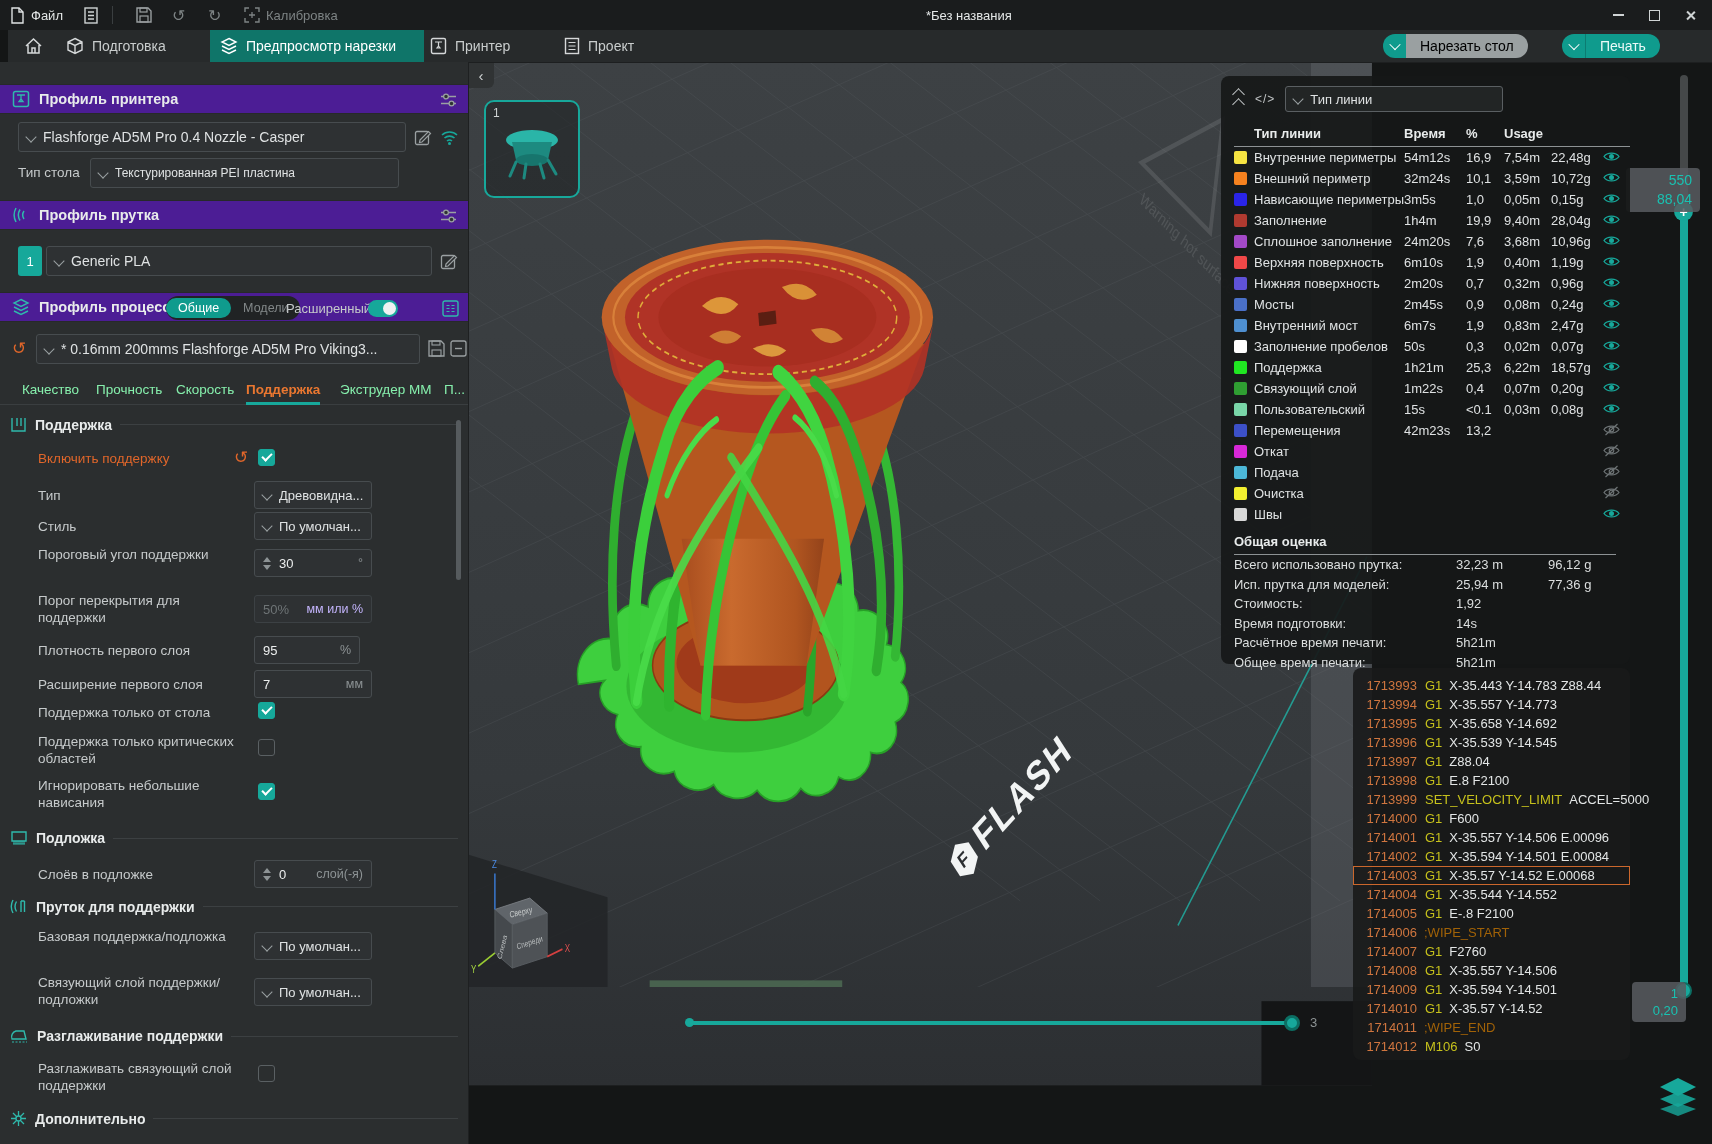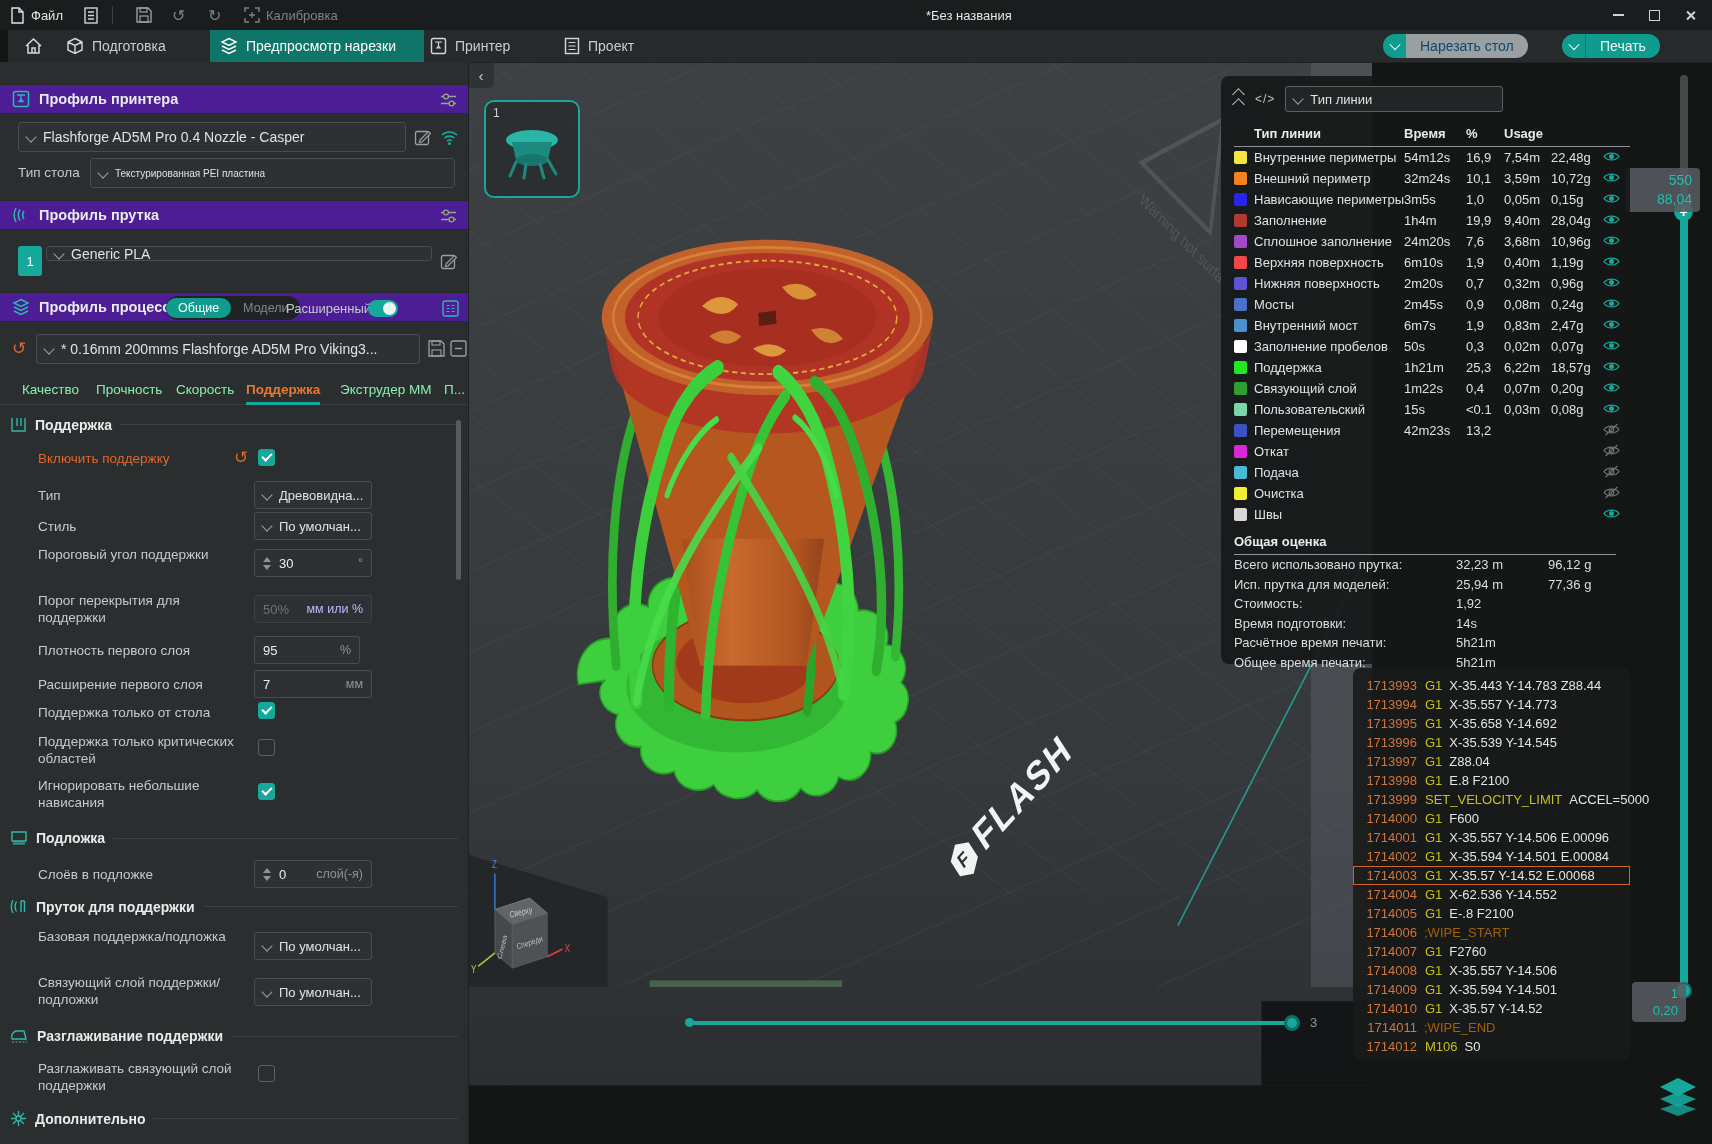--- a/index.html
+++ b/index.html
@@ -17,21 +17,21 @@
   .glyph-close{position:relative;width:11px;height:11px;}
   .glyph-close::before,.glyph-close::after{content:"";position:absolute;left:5px;top:0;width:1.6px;height:11px;background:#cfd3d4;}
   .glyph-close::before{transform:rotate(45deg);} .glyph-close::after{transform:rotate(-45deg);}
   
   .navbar{position:absolute;left:8px;top:30px;width:1712px;height:32px;background:#272a2b;border-bottom:1px solid #1d1f20;}
   .nav-tab{position:absolute;top:0;height:32px;display:flex;align-items:center;gap:8px;color:#c9cdcd;font-size:14px;padding:0 10px;}
   .nav-tab.active{background:#0f7569;color:#fff;}
   .splitbtn{position:absolute;top:4px;height:24px;display:flex;border-radius:12px;overflow:hidden;}
   .splitbtn .chev-seg{width:23px;background:#0f9b8d;display:flex;align-items:center;justify-content:center;}
   .splitbtn .main-seg{display:flex;align-items:center;justify-content:center;font-size:14px;padding:0 14px;}
-  .seg-disabled{background:#9aa0a1;color:#0c4a6e;}
+  .seg-disabled{background:#9aa0a1;color:#000000;}
   .seg-print{background:#0f9b8d;color:#eafaf8;}
   .chev{display:inline-block;width:7px;height:7px;border-left:1.7px solid #fff;border-bottom:1.7px solid #fff;transform:rotate(-45deg) translate(1px,-1px);}
   
   .left-panel{position:absolute;left:0;top:62px;width:468px;height:1082px;background:#2b2e2f;border-right:1px solid #1e2021;}
   .sec-head{position:absolute;left:0;width:468px;height:30px;background:#4c1d95;border-top:1px solid #27292a;border-bottom:1px solid #27292a;display:flex;align-items:center;gap:9px;padding-left:12px;box-sizing:border-box;}
   .sec-head .t{font-weight:bold;font-size:14.5px;color:#e8ebeb;}
   .sub-head{position:absolute;display:flex;align-items:center;gap:8px;left:10px;width:448px;}
   .sub-head .t{font-weight:bold;font-size:14px;color:#e8ebeb;white-space:nowrap;}
   .sub-head .ln{flex:1;border-top:1px solid #3c4042;}
   .combo{display:flex;align-items:center;background:#2e3133;border:1px solid #474c4f;border-radius:3px;padding:0 8px;box-sizing:border-box;color:#dfe2e3;white-space:nowrap;overflow:hidden;}
@@ -381,38 +381,38 @@
   </div>
   <svg class="abs" style="left:414px;top:66px;" width="18" height="18">
       <rect x="1.5" y="3.5" width="13" height="13" rx="1.5" fill="none" stroke="#9aa0a2" stroke-width="1.3"></rect>
       <path d="M6 12 L14.5 3.5 L16.5 5.5 L8 14 L5.5 14.5 Z" fill="#2b2e2f" stroke="#9aa0a2" stroke-width="1.2"></path>
     </svg>
   <svg class="abs" style="left:440px;top:66px;" width="19" height="18">
       <path d="M2 7 a11 11 0 0 1 15 0 M4.5 10 a7.5 7.5 0 0 1 10 0 M7 13 a4 4 0 0 1 5 0" fill="none" stroke="#17a89b" stroke-width="1.6"></path>
       <circle cx="9.5" cy="15.5" r="1.5" fill="#17a89b"></circle>
     </svg>
   <div class="abs" style="left:18px;top:103px;color:#c6cacb;font-size:13.5px;">Тип стола</div>
-  <div class="combo abs" style="left:90px;top:96px;width:365px;height:30px;font-size:10px;">
+  <div class="combo abs" style="left:90px;top:96px;width:309px;height:30px;font-size:12px;">
     <span class="cd"></span>
       <span>Текстурированная PEI пластина</span>
   </div>
 
   <div class="sec-head" style="top:138px;">
     <svg width="18" height="18">
         <path d="M4 2 a9 12 0 0 0 0 14 M8 3.5 a7 9 0 0 0 0 11 M12 5 a4.5 6 0 0 0 0 8" fill="none" stroke="#2fb9ac" stroke-width="1.5"></path>
       </svg>
     <span class="t">Профиль прутка</span>
     <svg class="abs" style="left:440px;top:7px;" width="17" height="16">
         <path d="M1 4.5 h15 M1 11.5 h15" stroke="#9aa0a2" stroke-width="1.4"></path>
         <circle cx="6" cy="4.5" r="2.4" fill="#2f3233" stroke="#9aa0a2" stroke-width="1.3"></circle>
         <circle cx="11.5" cy="11.5" r="2.4" fill="#2f3233" stroke="#9aa0a2" stroke-width="1.3"></circle>
       </svg>
   </div>
   <div class="badge" style="left:18px;top:184px;width:24px;height:30px;">1</div>
-  <div class="combo abs" style="left:46px;top:184px;width:386px;height:15px;font-size:14px;">
+  <div class="combo abs" style="left:46px;top:184px;width:386px;height:30px;font-size:14px;">
     <span class="cd"></span>
       <span>Generic PLA</span>
   </div>
   <svg class="abs" style="left:440px;top:190px;" width="18" height="18">
       <rect x="1.5" y="3.5" width="13" height="13" rx="1.5" fill="none" stroke="#9aa0a2" stroke-width="1.3"></rect>
       <path d="M6 12 L14.5 3.5 L16.5 5.5 L8 14 L5.5 14.5 Z" fill="#2b2e2f" stroke="#9aa0a2" stroke-width="1.2"></path>
     </svg>
 
   <div class="sec-head" style="top:230px;">
     <svg width="18" height="18">
@@ -896,21 +896,21 @@
         <span class="a">X-35.594 Y-14.501 E.00084</span>
       </div>
       <div class="gl hl">
         <span class="n">1714003</span>
         <span class="c">G1</span>
         <span class="a">X-35.57 Y-14.52 E.00068</span>
       </div>
       <div class="gl">
         <span class="n">1714004</span>
         <span class="c">G1</span>
-        <span class="a">X-62.536 Y-14.552</span>
+        <span class="a">X-35.544 Y-14.552</span>
       </div>
       <div class="gl">
         <span class="n">1714005</span>
         <span class="c">G1</span>
         <span class="a">E-.8 F2100</span>
       </div>
       <div class="gl">
         <span class="n">1714006</span>
         <span class="a cm">;WIPE_START</span>
       </div>

